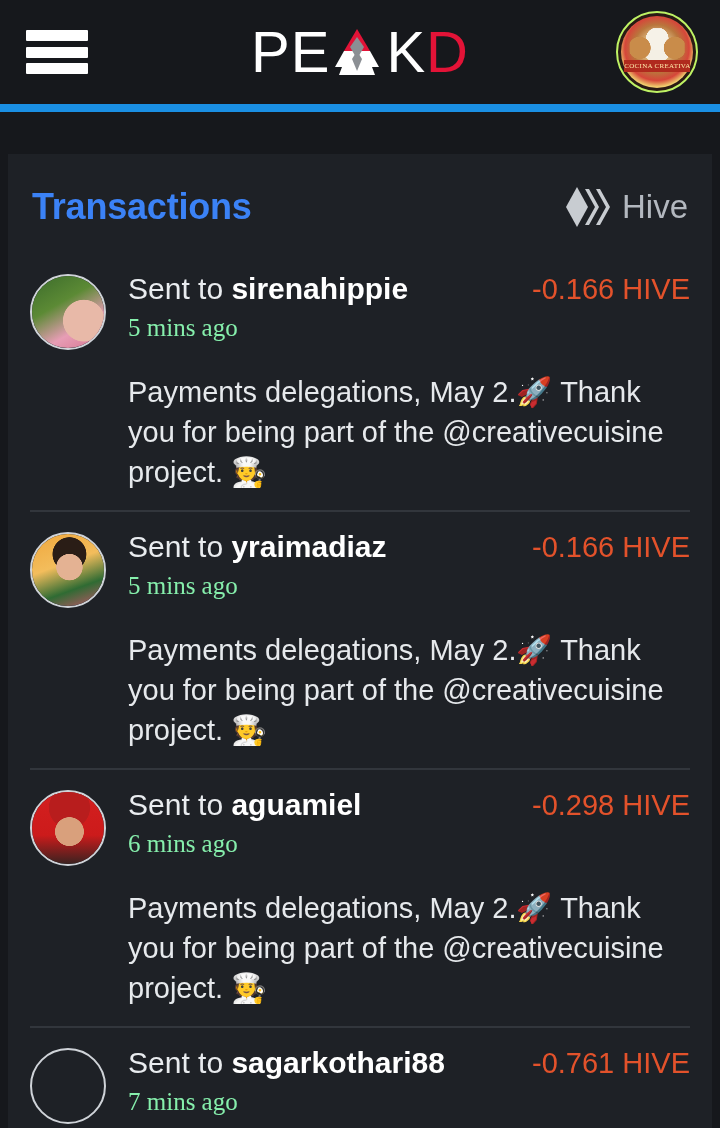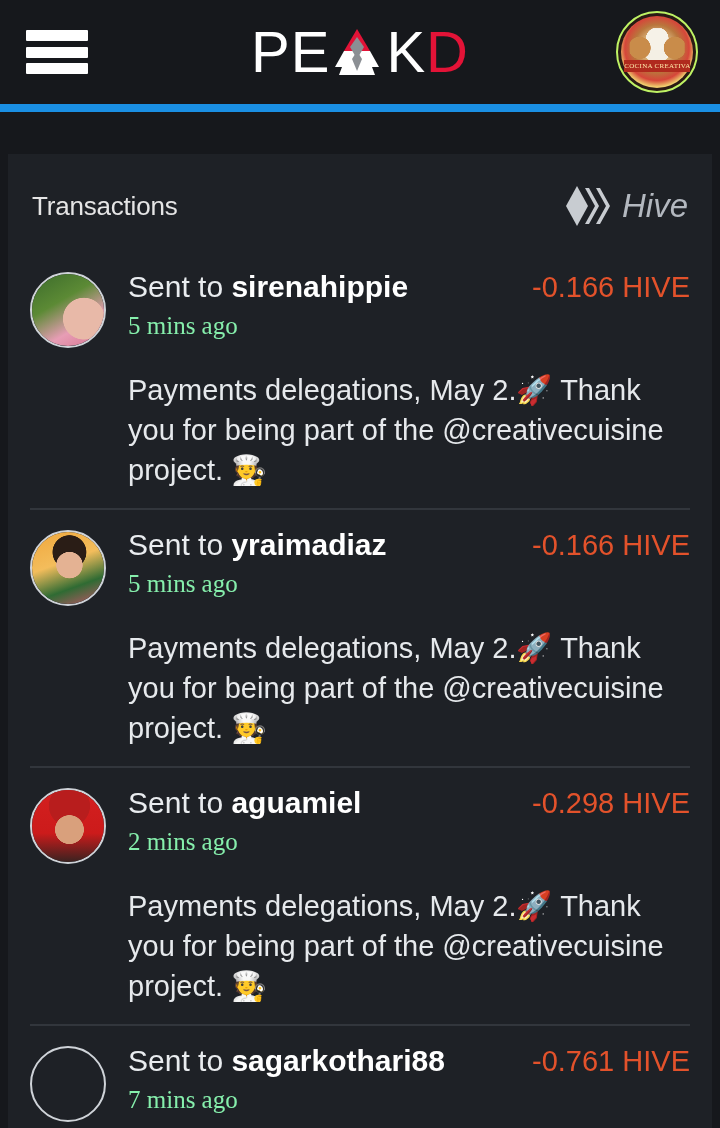--- a/index.html
+++ b/index.html
@@ -111,27 +111,27 @@
     padding:0 22px;
   }
 
   .card-head{
     display:flex;
     align-items:center;
     justify-content:space-between;
     padding:32px 2px 26px 2px;
   }
   .card-title{
-    color:#e5e5e5;
-    font-size:26px;
-    font-weight:normal;
+    color:#3b82f6;
+    font-size:36px;
+    font-weight:bold;
     letter-spacing:-.2px;
   }
   .hive-tag{
-    display:flex; align-items:center; gap:12px;font-style:italic;
+    display:flex; align-items:center; gap:12px;
   }
   .hive-tag .label{
     color:#b3b8bf;
     font-size:33px;
     font-weight:400;
   }
   .hive-glyph{ width:44px; height:40px; display:block; }
 
   
   .tx{
@@ -315,21 +315,21 @@
       <div class="tx-avatar">
         <div class="av-fill av-c"></div>
       </div>
       <div class="tx-meta">
         <div class="tx-line">
           <div class="tx-action">
             <span>Sent to </span><b>aguamiel</b>
           </div>
           <div class="tx-amount">-0.298 HIVE</div>
         </div>
-        <div class="tx-time">2 mins ago</div>
+        <div class="tx-time">6 mins ago</div>
       </div>
     </div>
     <div class="tx-memo">Payments delegations, May 2.🚀 Thank you for being part of the @creativecuisine project. 🧑‍🍳</div>
   </div>
 
   <div class="tx">
     <div class="tx-top">
       <div class="tx-avatar">
         <div class="av-fill av-d"></div>
       </div>

